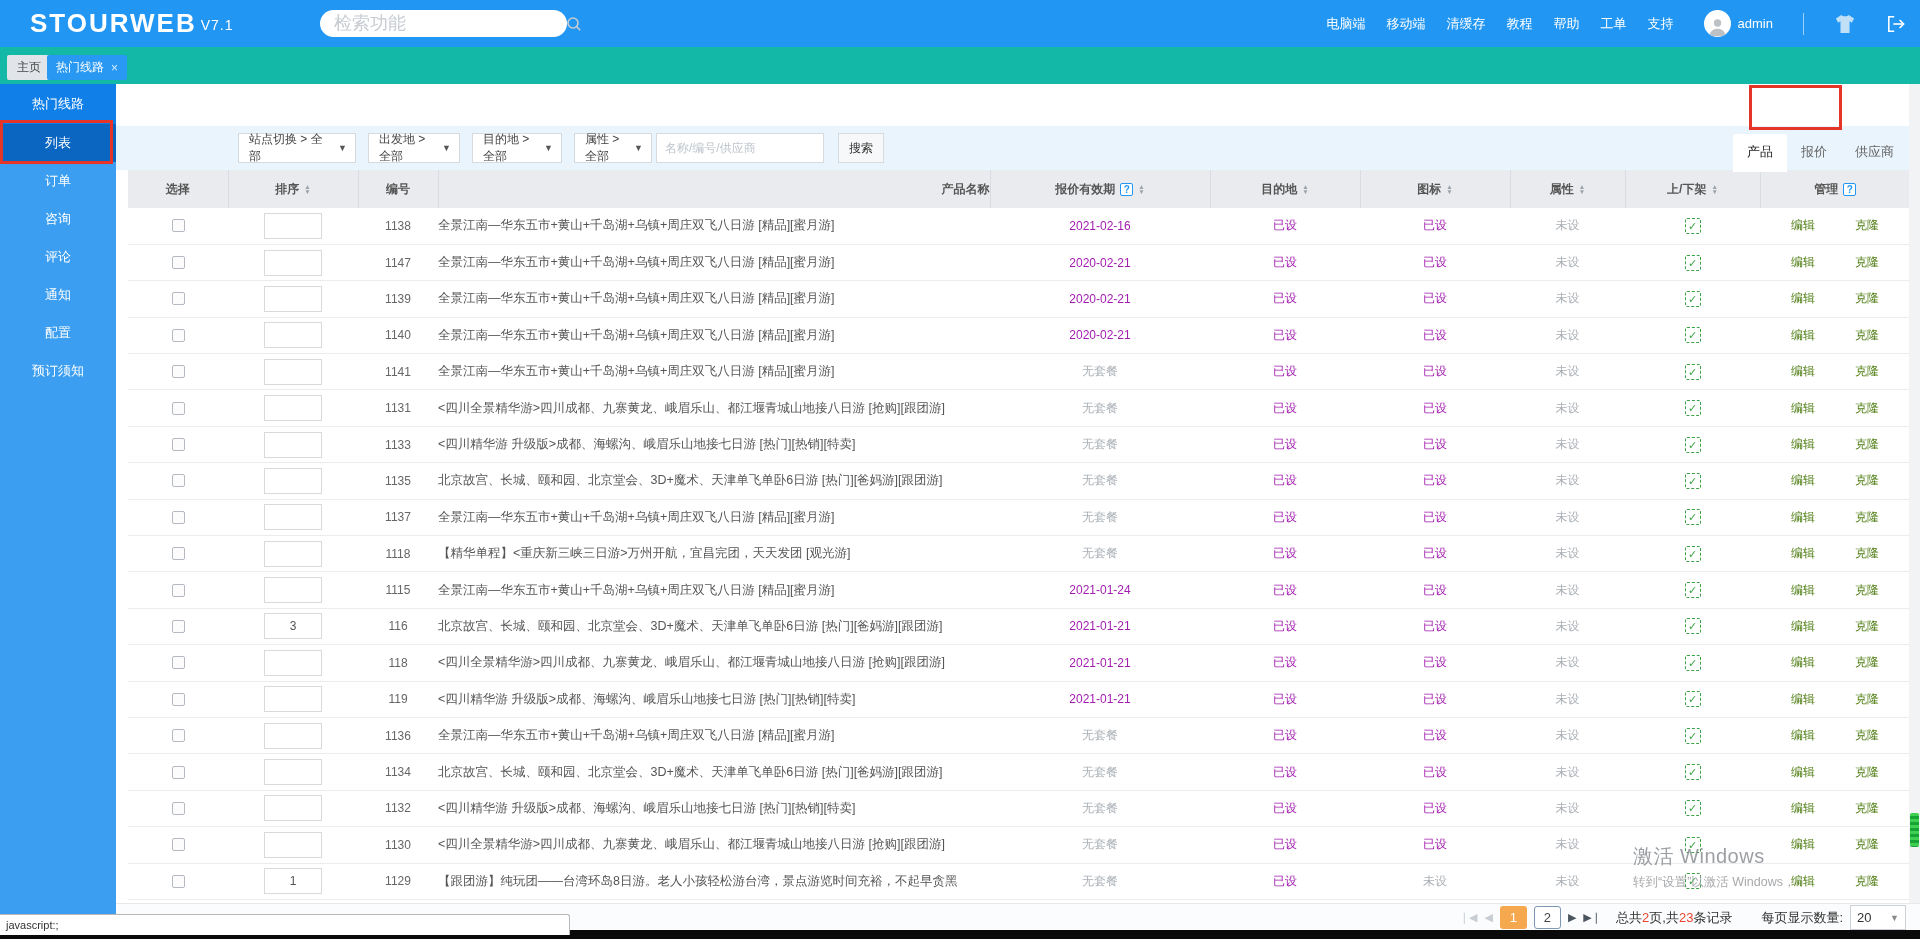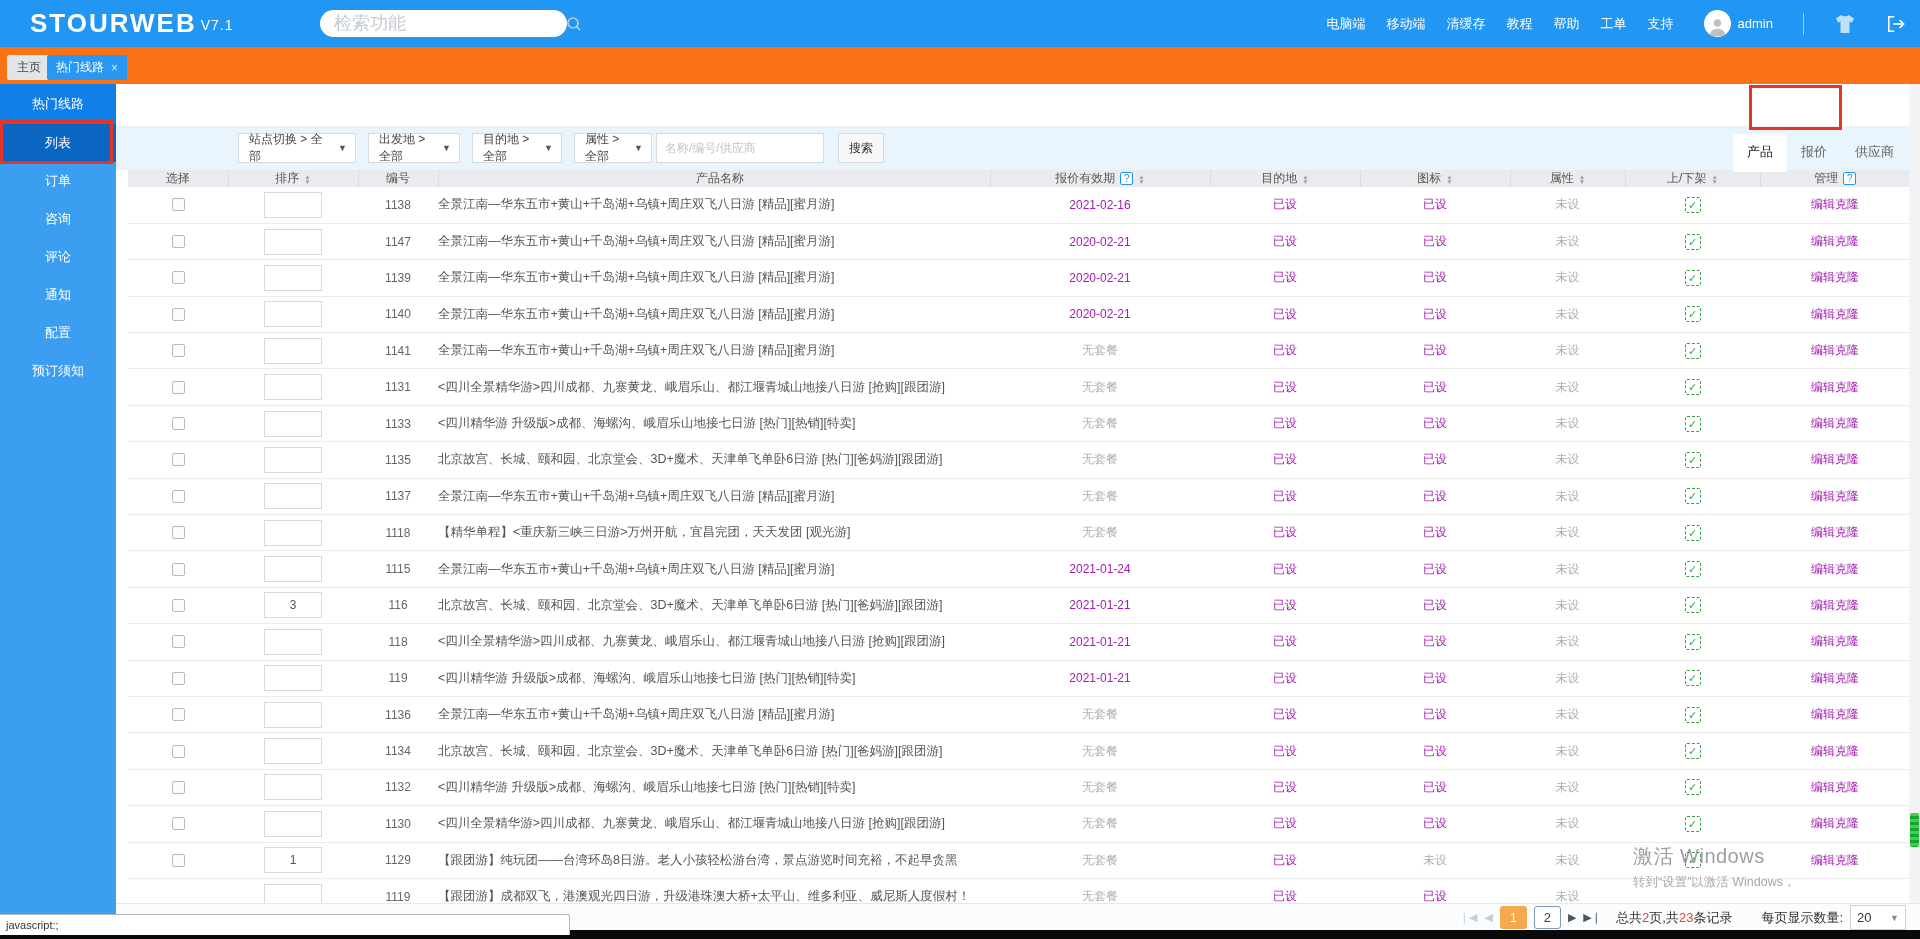--- a/index.html
+++ b/index.html
@@ -16,21 +16,21 @@
 .search-pill input::placeholder{color:#c6ccd2}
 .top-right{position:absolute;right:14px;top:0;height:47px;display:flex;align-items:center;gap:30px}
 .top-link{color:#fff;font-size:13px;cursor:pointer;white-space:nowrap}
 .userbox{display:flex;align-items:center;gap:7px}
 .avatar{width:27px;height:27px;border-radius:50%;background:#fff;display:flex;align-items:flex-end;justify-content:center;overflow:hidden}
 .admin-name{color:#fff;font-size:13px}
 .top-divider{width:1px;height:22px;background:rgba(255,255,255,.55)}
 .top-icon{display:flex;align-items:center;justify-content:center}
 
 
-.tabstrip{position:absolute;left:0;top:47px;width:1920px;height:37px;background:#f97316;z-index:19}
+.tabstrip{position:absolute;left:0;top:47px;width:1920px;height:37px;background:#14b8a6;z-index:19}
 .tab-home{position:absolute;left:7px;top:8px;height:25px;padding:0 10px;background:#e1e5ea;color:#444;font-size:12px;display:flex;align-items:center;border-radius:2px}
 .tab-active{position:absolute;left:47px;top:8px;height:25px;padding:0 9px;background:#2898f2;color:#fff;font-size:12px;display:flex;align-items:center;gap:7px;border-radius:2px}
 .tab-active .x{font-size:12px;color:#d6ecff;cursor:pointer}
 
 
 .sidebar{position:absolute;left:0;top:84px;width:116px;height:846px;background:#3b9ef0;z-index:6}
 .side-title{height:40px;background:#1080e8;color:#fff;font-size:13px;display:flex;align-items:center;justify-content:center}
 .side-item{height:38px;color:#fff;font-size:13px;display:flex;align-items:center;justify-content:center;cursor:pointer}
 .side-item.selected{background:#0b66c2}
 
@@ -46,34 +46,34 @@
 .f-input{position:absolute;left:540px;top:7px;width:168px;height:30px;border:1px solid #d6dbe0;background:#fff;padding:0 8px;font-size:12px;color:#555;outline:none;font-family:inherit}
 .f-input::placeholder{color:#bfc6cd}
 .btn-search{position:absolute;left:722px;top:7px;width:46px;height:30px;background:#f7f8f9;border:1px solid #d6dbe0;font-size:12px;color:#333;cursor:pointer;font-family:inherit}
 .view-tabs{position:absolute;right:12px;top:10px;height:34px;display:flex;align-items:center;z-index:6}
 .vtab{padding:9px 14px 11px;font-size:13px;color:#666;cursor:pointer}
 .vtab.active{background:#fff;color:#222;border-radius:3px 3px 0 0}
 
 
 .tablewrap{position:absolute;left:128px;top:170px;width:1782px;height:733px;overflow:hidden;z-index:2;background:#fff}
 table{border-collapse:collapse;table-layout:fixed;width:1782px}
-thead th{height:17px;background:#e9ebee;font-weight:normal;font-size:12px;color:#555;border-left:1px solid #d9dce0}
+thead th{height:38px;background:#e9ebee;font-weight:bold;font-size:12px;color:#555;border-left:1px solid #d9dce0}
 thead th:first-child{border-left:none}
 .th-inner{display:flex;align-items:center;justify-content:center;gap:5px}
-.th-name{justify-content:center;padding-left:12px}
+.th-name{justify-content:flex-end;padding-left:12px}
 .sorter{display:inline-flex;flex-direction:column;line-height:5px;font-size:6.5px;color:#9aa2ab;cursor:pointer}
 .qmark{display:inline-flex;width:13px;height:13px;border:1px solid #2196f3;color:#2196f3;font-size:10px;align-items:center;justify-content:center;border-radius:2px;background:#fff;cursor:pointer}
 tbody td{height:36.4px;border-bottom:1px solid #ececec;text-align:center;font-size:12px;color:#666;overflow:hidden;white-space:nowrap}
 td.c-name{text-align:left;color:#555;font-size:12.5px}
 .cb{width:13px;height:13px;border:1px solid #b5bac0;border-radius:2px;background:#fcfcfc;margin:0 auto;cursor:pointer}
 .sort-in{width:58px;height:26px;border:1px solid #d9d9d9;text-align:center;font-size:12px;color:#555;outline:none;font-family:inherit}
 .green{color:#a21caf}
 .gray{color:#aab0b6}
 .updown{width:16px;height:16px;border:1px dashed #3aa245;border-radius:2px;color:#3aa245;font-size:11px;line-height:14px;margin:0 auto;cursor:pointer}
-.mlink{color:#a21caf;cursor:pointer;margin:0 0;text-decoration:none}
+.mlink{color:#4d7c0f;cursor:pointer;margin:0 20px;text-decoration:none}
 
 
 .footerband{position:absolute;left:116px;top:903px;width:1804px;height:27px;background:#fbfcfd;border-top:1px solid #e8e8e8;z-index:10}
 .batch-btns{position:absolute;left:31px;top:2px;display:flex;gap:18px}
 .bbtn{height:28px;background:#54b2ee;color:#fff;border:none;border-radius:3px;font-size:12px;padding:0 16px;cursor:pointer;font-family:inherit}
 .pager{position:absolute;right:14px;top:0;height:27px;display:flex;align-items:center;gap:7px}
 .pnav{font-size:11px;cursor:pointer;line-height:1}
 .pnav.dim{color:#c7cdd3}
 .pnav.dark{color:#4a5560}
 .pnum{min-width:27px;height:23px;display:flex;align-items:center;justify-content:center;font-size:13px;border-radius:3px;cursor:pointer}

